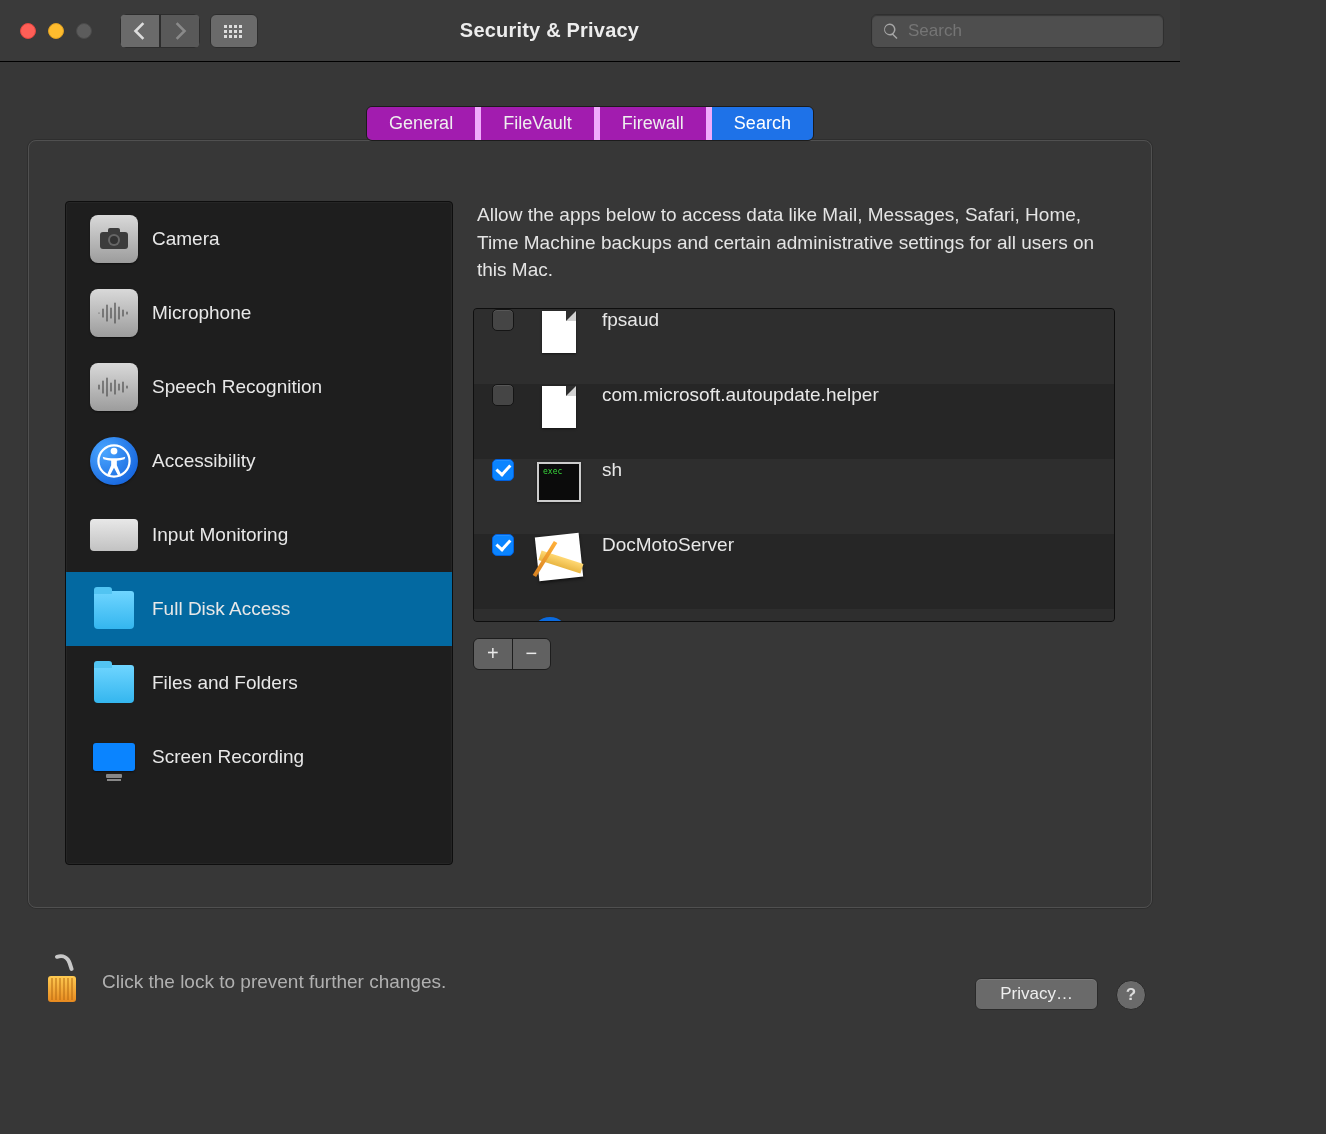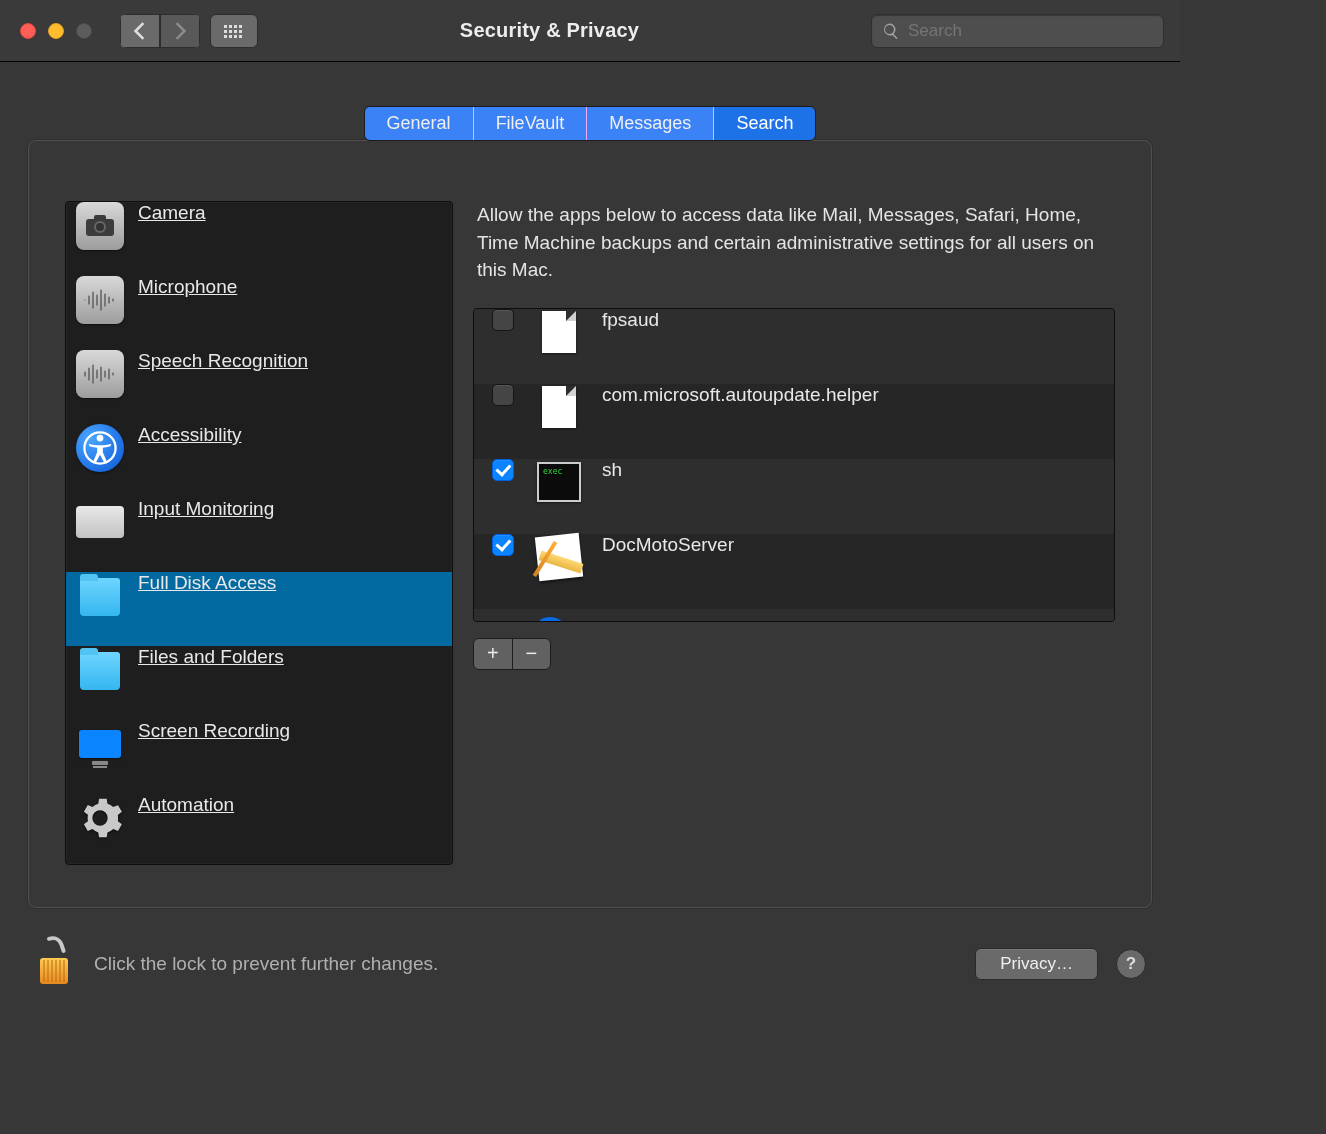--- a/index.html
+++ b/index.html
@@ -36,52 +36,52 @@
   .apps-btn svg { width:20px; height:14px;}
   .title { flex:1; text-align:center; color:#ededed; font-size:20px; font-weight:600; letter-spacing:.2px; margin-left:-30px;}
   .search-wrap { width:293px; height:34px; background:#4e4e4e; border:1px solid #2f2f2f; border-radius:6px; margin-right:16px; display:flex; align-items:center; padding:0 10px; color:#a5a5a5; box-shadow: inset 0 1px 1px rgba(0,0,0,.3); }
   .search-wrap svg { width:18px; height:18px; fill:#a5a5a5; margin-right:6px;}
   .search-wrap input { flex:1; background:none; border:none; outline:none; color:#ddd; font-size:17px; }
 
   
   .content { padding: 44px 28px 0; }
   .tab-seg { display:flex; justify-content:center; }
   .tab-seg > div { display:flex; border:1px solid #1c1c1c; border-radius:6px; overflow:hidden;}
-  .tab-seg button { background:#3b82f6; color:#efefef; font-size:18px; padding:6px 22px; border:none; border-right:1px solid #f0abfc;}
+  .tab-seg button { background:#a21caf; color:#efefef; font-size:18px; padding:6px 22px; border:none; border-right:6px solid #f0abfc;}
   .tab-seg button:last-child { border-right:none;}
   .tab-seg button.active { background: var(--accent); color:#fff;}
 
   .panel { margin-top:-1px; border:1px solid #505050; border-radius:8px; padding:60px 36px 42px; box-shadow: 0 0 0 1px rgba(0,0,0,.15);}
   .panel-inner { display:flex; gap:20px; }
 
   
   .sidebar { width:388px; height:664px; background: var(--bg-panel); border:1px solid #0e0e0e; border-radius:4px; overflow-y:auto; box-shadow: inset 0 0 0 1px rgba(255,255,255,.03); }
   .sidebar::-webkit-scrollbar{width:16px;} .sidebar::-webkit-scrollbar-thumb{background:#555;border-radius:8px;border:4px solid var(--bg-panel);}
-  .side-item { height:74px; display:flex; align-items:flex-start; padding-left:10px; cursor:default; color:var(--text); font-size:19px;text-decoration:underline;}
+  .side-item { height:74px; display:flex; align-items:center; padding-left:24px; cursor:default; color:var(--text); font-size:19px;}
   .side-item.selected { background:#0369a1; }
   .side-icon { width:48px; height:48px; margin-right:14px; border-radius:8px; display:flex; align-items:center; justify-content:center; flex-shrink:0;}
 
   
   .right { flex:1; display:flex; flex-direction:column;}
   .desc { font-size:19px; color:#e4e4e4; line-height:1.45; padding: 0 4px 24px;}
   .apps-list { background: var(--bg-panel); border:1px solid #0e0e0e; border-radius:4px; height:314px; overflow:hidden; position:relative;}
   .app-row { height:75px; display:flex; align-items:flex-start; padding:0 18px; font-size:19px; color:var(--text);}
   .app-row:nth-child(odd){ background: var(--row-a);} .app-row:nth-child(even){ background: var(--row-b);}
   .app-row .chk { width:22px; height:22px; border-radius:5px; border:1px solid #151515; background:#454545; margin-right:22px; display:flex; align-items:center; justify-content:center; box-shadow: inset 0 1px 0 rgba(255,255,255,.1);}
   .app-row .chk.checked { background: var(--accent-blue); border-color:#0060df;}
   .app-row .chk.checked::after { content:""; width:6px; height:11px; border:solid #fff; border-width:0 3px 3px 0; transform: rotate(42deg) translate(-1px,-1px);}
   .app-icon { width:46px; height:46px; margin-right:20px; display:flex; align-items:center; justify-content:center;}
   .peek { height:14px; background:var(--row-a); border-top:0;}
   .peek .blue-dot{ width:36px;height:36px;border-radius:50%;background:#0a6adf; position:relative; top:8px; left:58px; box-shadow:0 2px 3px rgba(0,0,0,.4);}
   .plus-minus { margin-top:16px; display:flex; width:78px; height:32px; border-radius:6px; overflow:hidden; border:1px solid #1d1d1d;}
   .plus-minus button { flex:1; background:#616161; border:none; color:#eaeaea; font-size:20px; display:flex;align-items:center;justify-content:center;}
   .plus-minus button:first-child{border-right:1px solid #1d1d1d;}
 
   
-  .footer { position:absolute; left:0; right:0; bottom:0; height:92px; display:flex; align-items:center; padding:0 34px;}
+  .footer { position:absolute; left:8px; right:0; bottom:0; height:92px; display:flex; align-items:flex-end; padding:0 34px;}
   .lock-wrap { display:flex; align-items:center; gap:20px; }
   .lock-text { color:#b0b0b0; font-size:19px;}
   .spacer{flex:1;}
   .adv-btn { background:#6a6a6a; color:#eee; border:1px solid #2a2a2a; border-radius:6px; height:32px; padding:0 24px; font-size:17px; box-shadow: 0 1px 0 rgba(255,255,255,.1) inset;}
   .help-btn { width:30px;height:30px;border-radius:50%;background:#6a6a6a;border:1px solid #2a2a2a;color:#ddd;display:flex;align-items:center;justify-content:center;margin-left:18px;font-size:17px;font-weight:600;}
 
   
   .ic-grad-grey { background: linear-gradient(#d9d9d9,#9c9c9c); box-shadow:0 1px 2px rgba(0,0,0,.5);}
   .ic-folder { position:relative; }
   .ic-folder::before{content:"";position:absolute;inset:6px 4px 4px 4px;background:linear-gradient(#6fd5ff,#34b6ef);border-radius:3px 3px 4px 4px;}
@@ -143,21 +143,21 @@
         </svg>
       <input type="text" placeholder="Search" style="">
     </div>
   </div>
 
   <div class="content">
     <div class="tab-seg">
       <div>
         <button>General</button>
         <button>FileVault</button>
-        <button>Messages</button>
+        <button>Firewall</button>
         <button class="active">Search</button>
       </div>
     </div>
 
     <div class="panel">
       <div class="panel-inner">
 
         <div class="sidebar">
           <div class="side-item">
             <div class="side-icon ic-grad-grey">
@@ -228,28 +228,20 @@
           </div>
           <div class="side-item">
             <div class="side-icon ic-folder"></div>
             <span>Files and Folders</span>
           </div>
           <div class="side-item">
             <div class="side-icon">
                 <div class="ic-display"></div>
               </div>
             <span>Screen Recording</span>
-          </div>
-          <div class="side-item">
-            <div class="side-icon ic-gear">
-                <svg viewBox="0 0 24 24">
-                  <path fill="#c9c9c9" d="M12 8a4 4 0 100 8 4 4 0 000-8zm9.4 4c0 .6 0 1.2-.1 1.7l2.1 1.6-2 3.5-2.5-1a8 8 0 01-3 1.7l-.4 2.6h-4l-.4-2.6a8 8 0 01-3-1.7l-2.5 1-2-3.5 2.1-1.6a9 9 0 010-3.4L3.6 8.7l2-3.5 2.5 1a8 8 0 013-1.7L11.5 2h4l.4 2.6a8 8 0 013 1.7l2.5-1 2 3.5-2.1 1.6c.1.5.1 1.1.1 1.6z"></path>
-                </svg>
-              </div>
-            <span>Automation</span>
           </div>
         </div>
 
         <div class="right">
           <div class="desc">Allow the apps below to access data like Mail, Messages, Safari, Home, Time Machine backups and certain administrative settings for all users on this Mac.</div>
 
           <div class="apps-list">
             <div class="app-row">
               <div class="chk"></div>
               <div class="app-icon">

